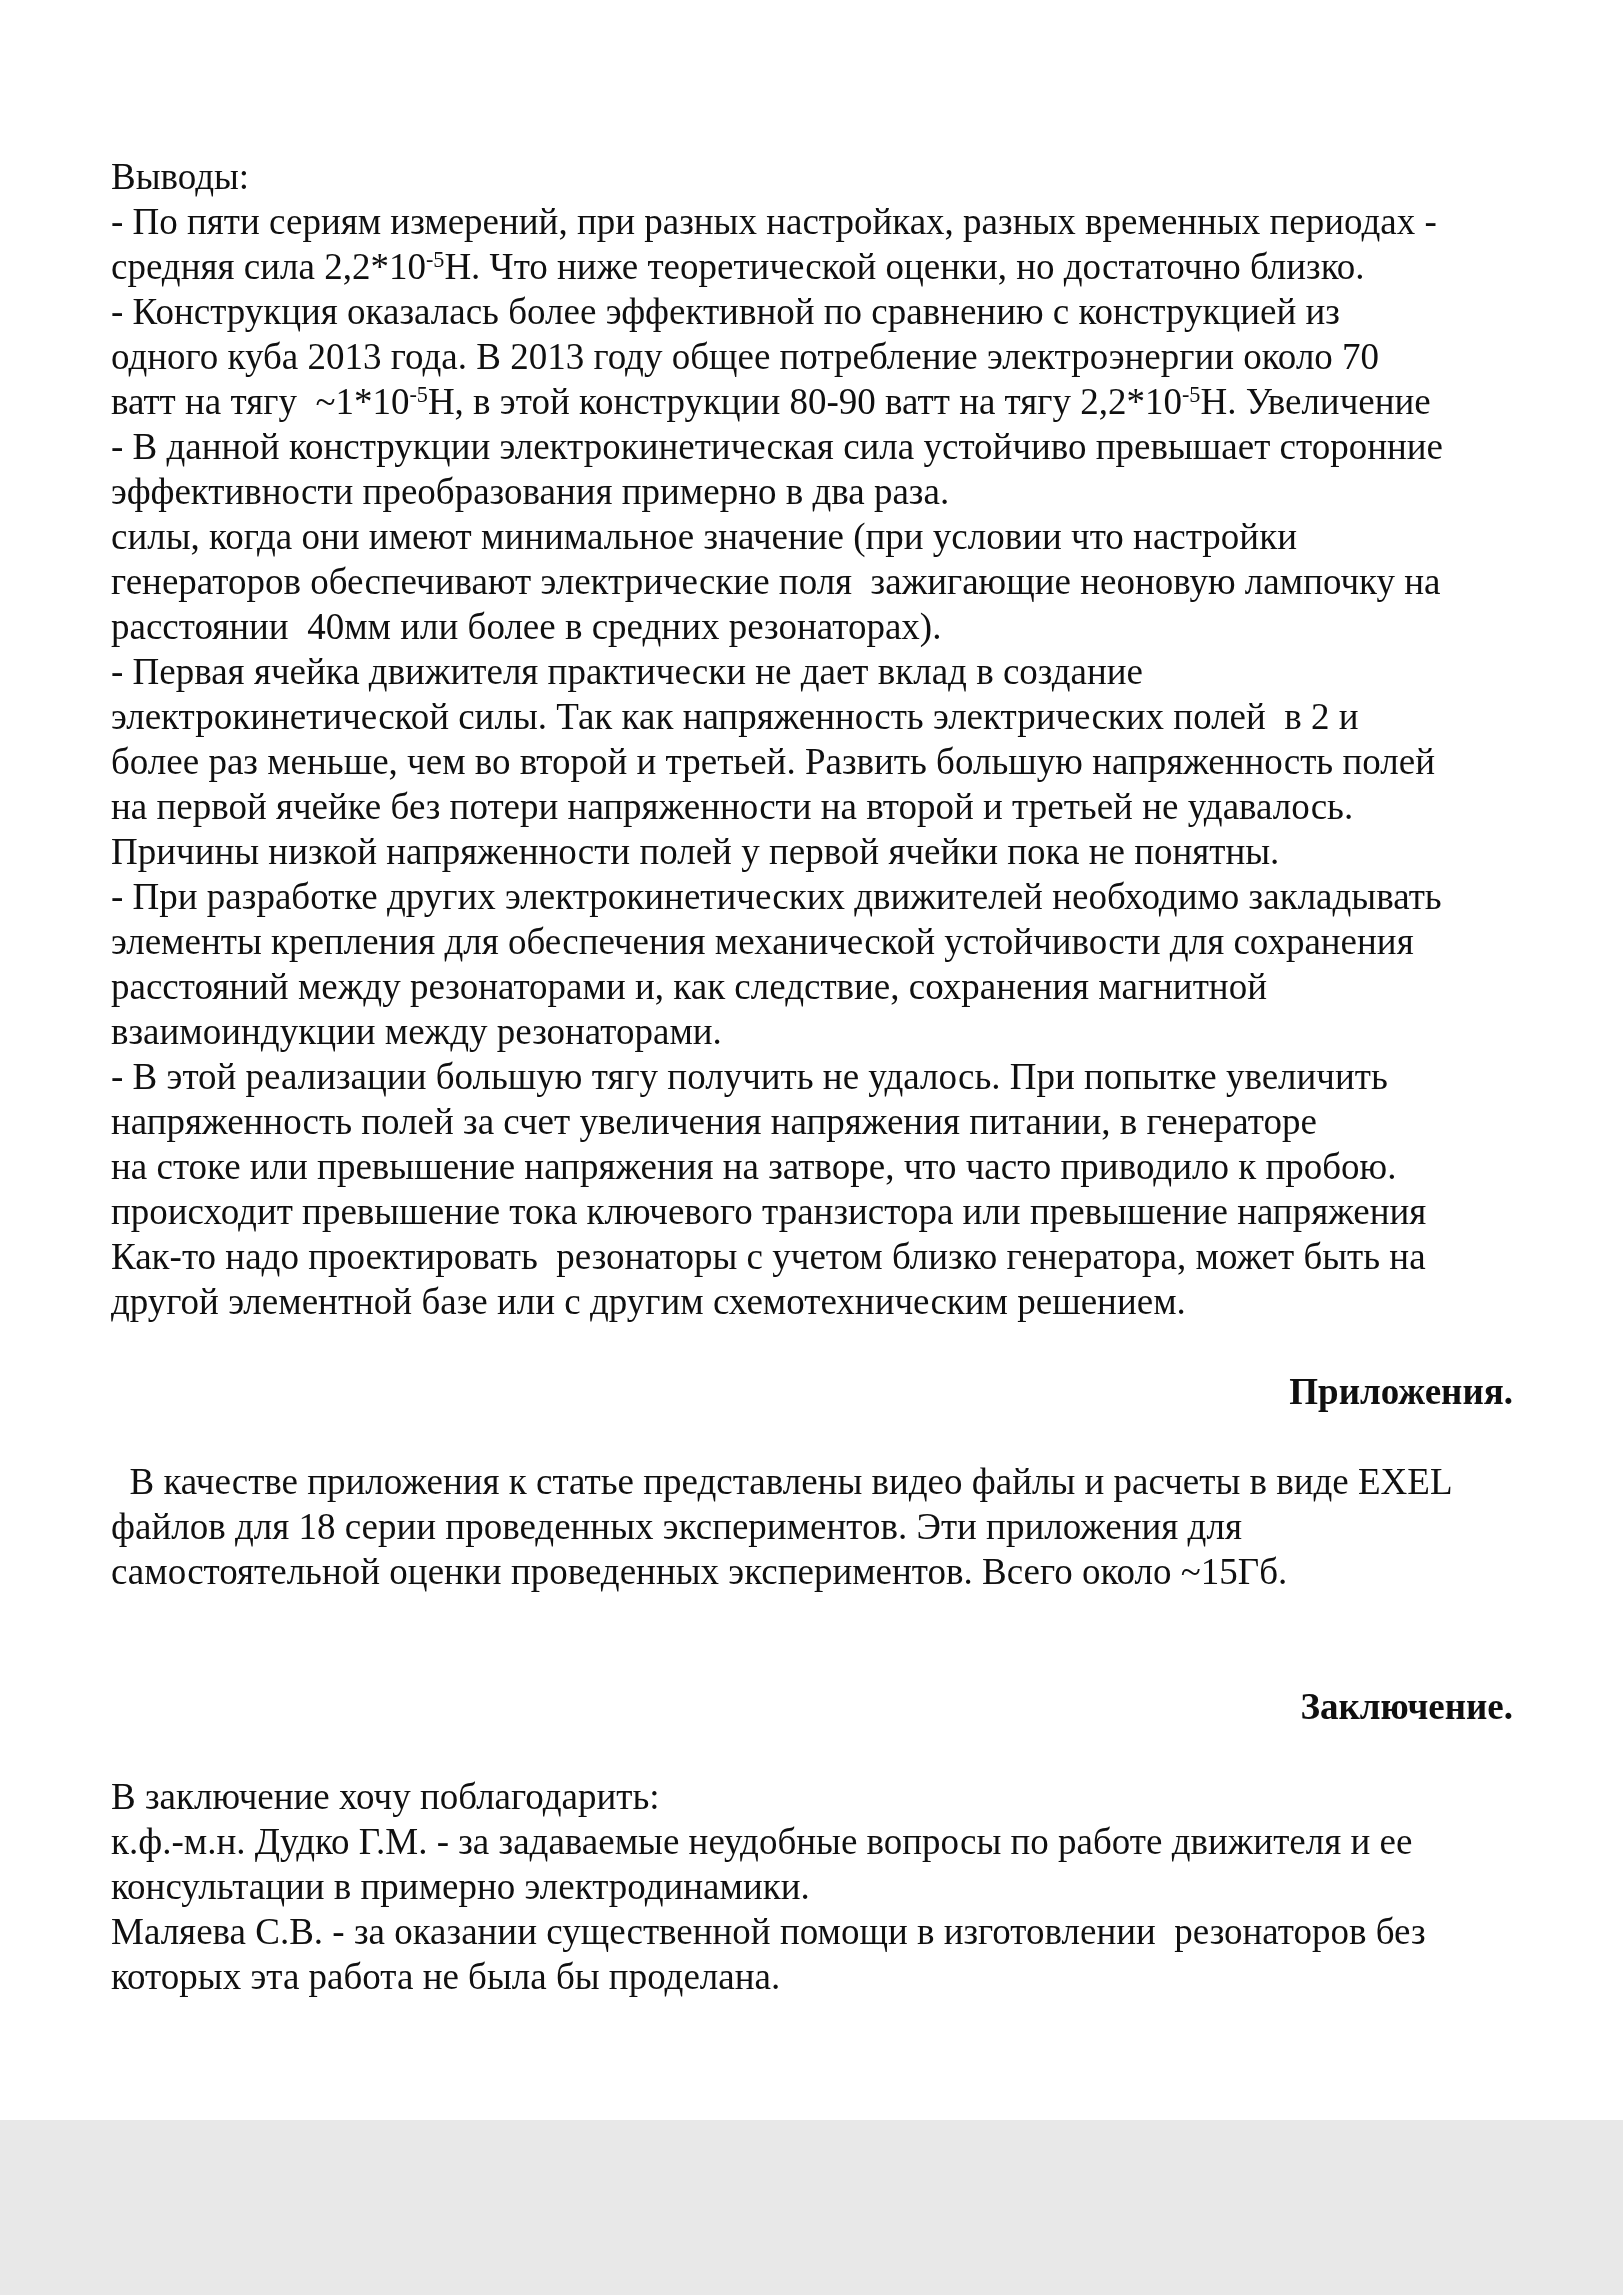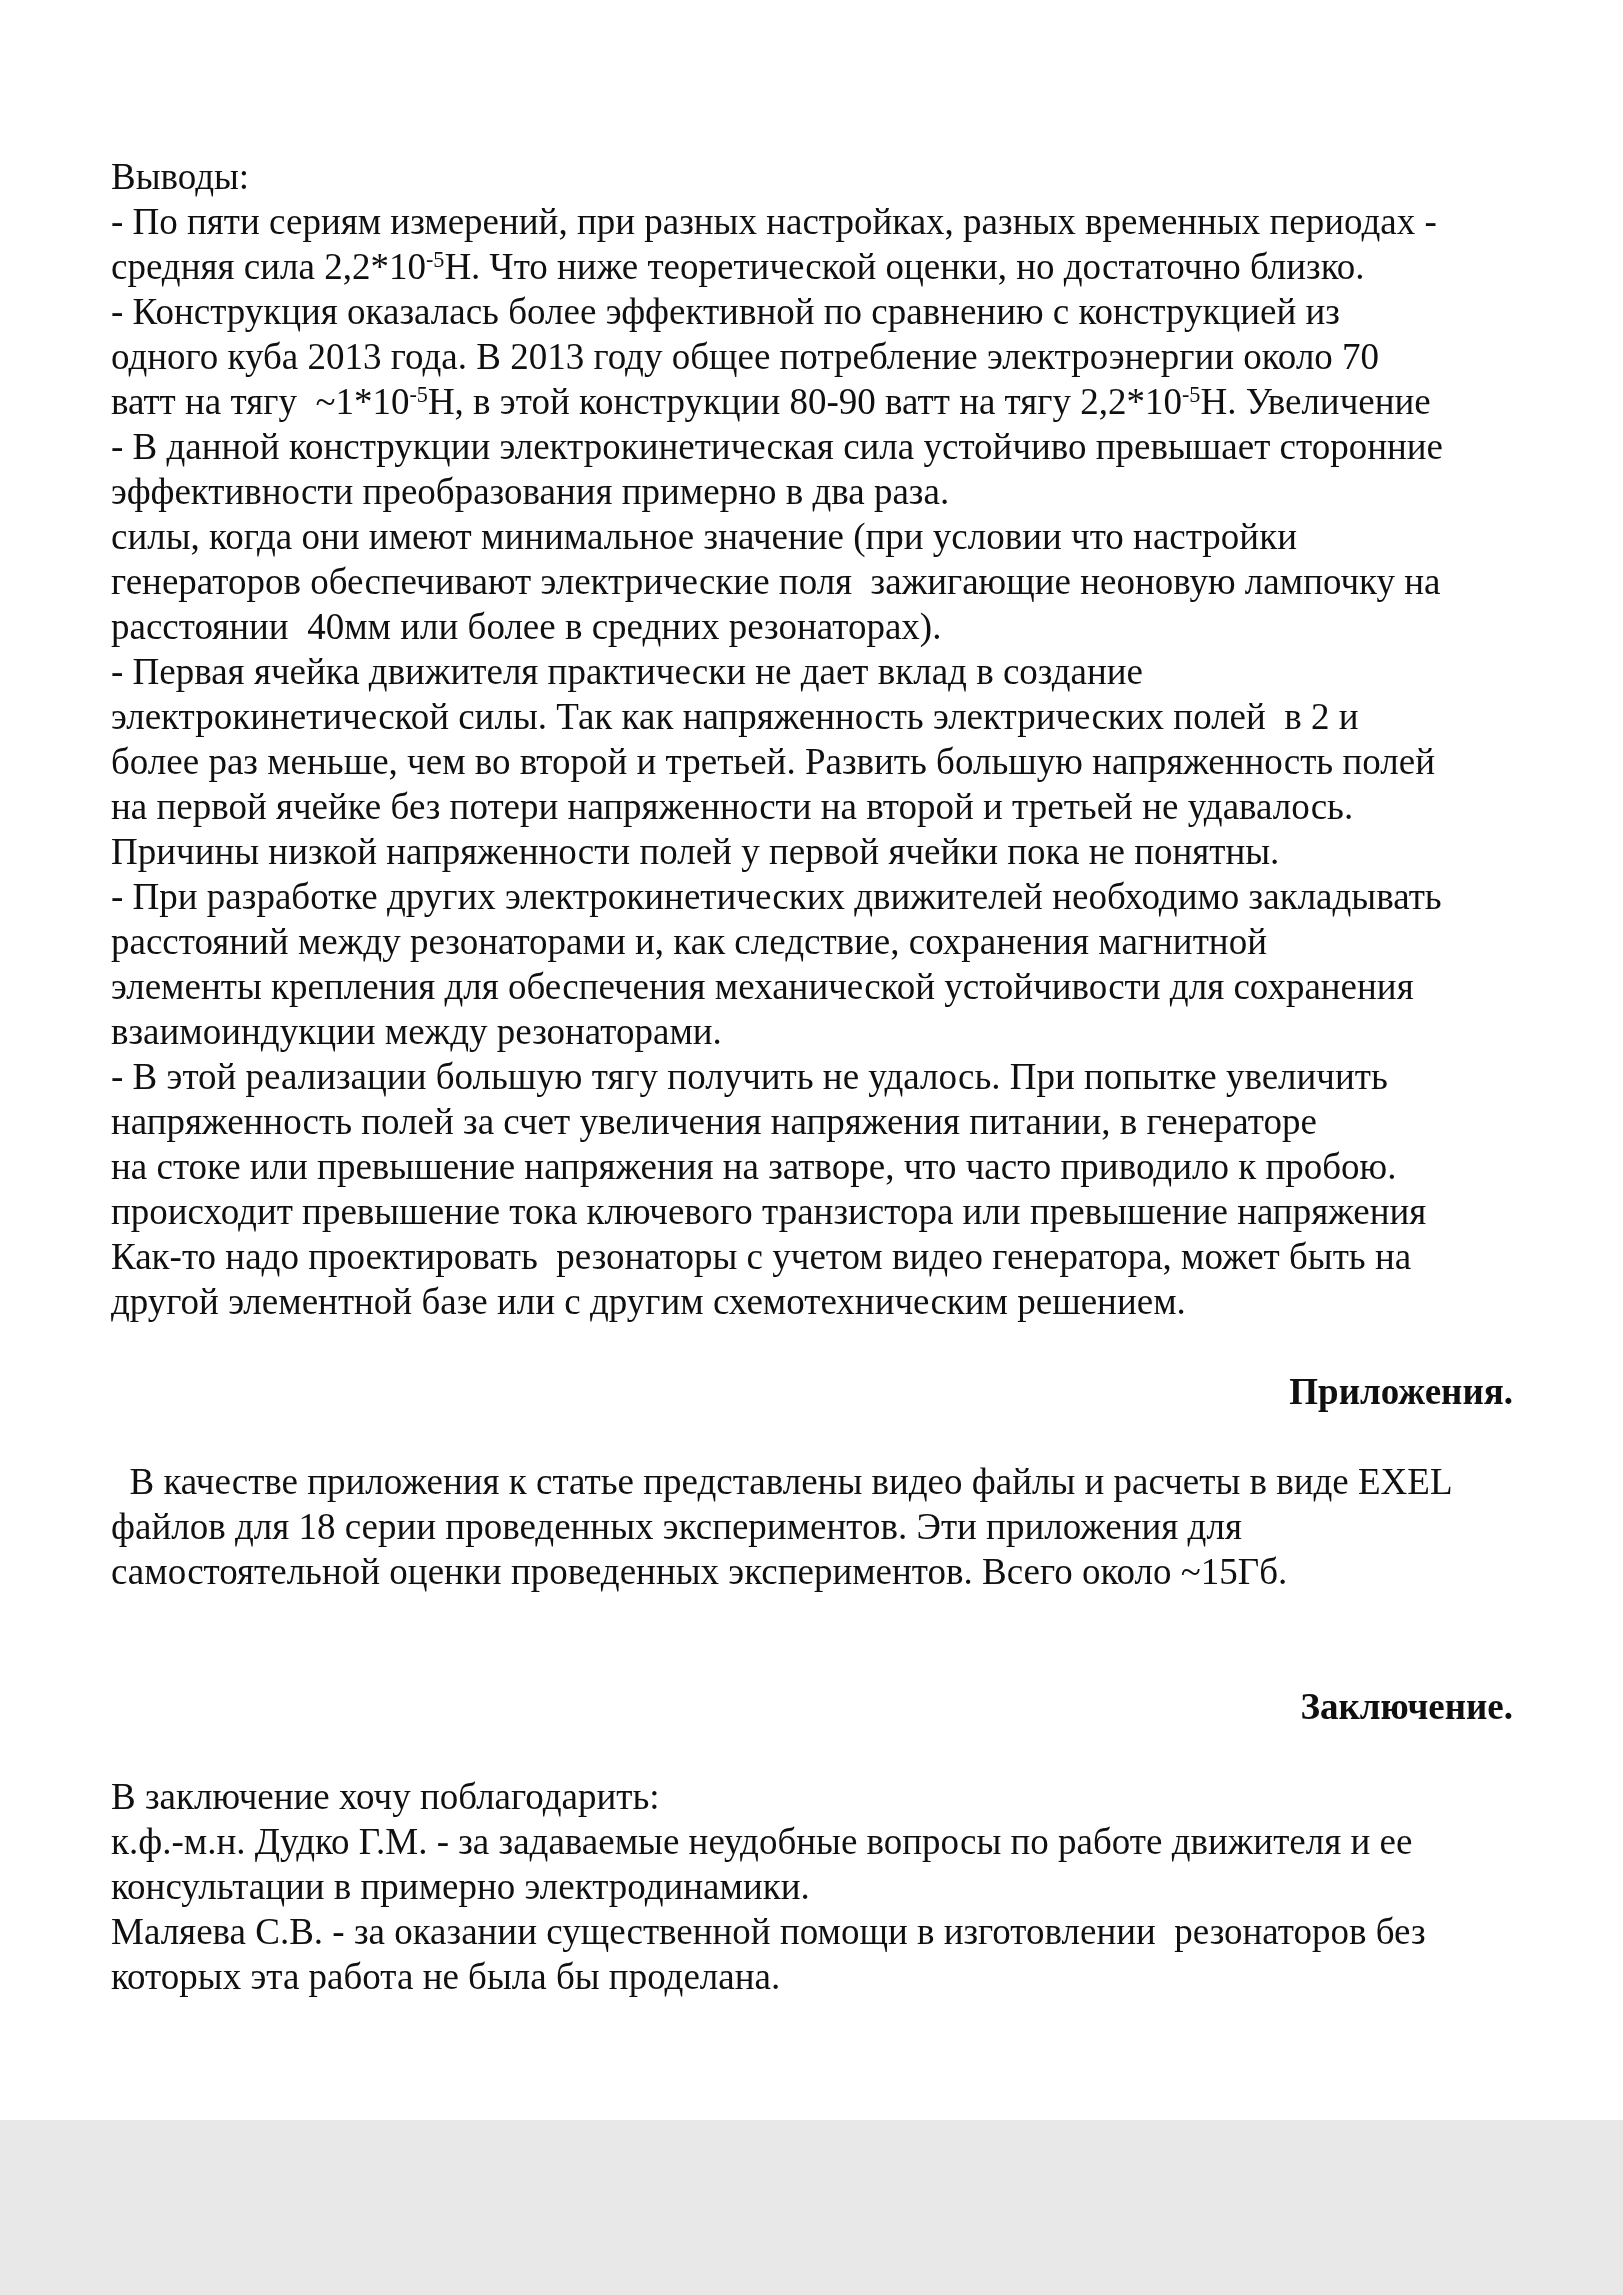--- a/index.html
+++ b/index.html
@@ -67,28 +67,28 @@
         <div class="line">эффективности преобразования примерно в два раза.</div>
         <div class="line">силы, когда они имеют минимальное значение (при условии что настройки</div>
         <div class="line">генераторов обеспечивают электрические поля  зажигающие неоновую лампочку на</div>
         <div class="line">расстоянии  40мм или более в средних резонаторах).</div>
         <div class="line">- Первая ячейка движителя практически не дает вклад в создание</div>
         <div class="line">электрокинетической силы. Так как напряженность электрических полей  в 2 и</div>
         <div class="line">более раз меньше, чем во второй и третьей. Развить большую напряженность полей</div>
         <div class="line">на первой ячейке без потери напряженности на второй и третьей не удавалось.</div>
         <div class="line">Причины низкой напряженности полей у первой ячейки пока не понятны.</div>
         <div class="line">- При разработке других электрокинетических движителей необходимо закладывать</div>
+        <div class="line">элементы крепления для обеспечения механической устойчивости для сохранения</div>
         <div class="line">расстояний между резонаторами и, как следствие, сохранения магнитной</div>
-        <div class="line">элементы крепления для обеспечения механической устойчивости для сохранения</div>
         <div class="line">взаимоиндукции между резонаторами.</div>
         <div class="line">- В этой реализации большую тягу получить не удалось. При попытке увеличить</div>
         <div class="line">напряженность полей за счет увеличения напряжения питании, в генераторе</div>
         <div class="line">на стоке или превышение напряжения на затворе, что часто приводило к пробою.</div>
         <div class="line">происходит превышение тока ключевого транзистора или превышение напряжения</div>
-        <div class="line">Как-то надо проектировать  резонаторы с учетом видео генератора, может быть на</div>
+        <div class="line">Как-то надо проектировать  резонаторы с учетом близко генератора, может быть на</div>
         <div class="line">другой элементной базе или с другим схемотехническим решением.</div>
       </div>
 
     <div class="gap-1"></div>
 
     <div class="heading">Приложения.</div>
 
     <div class="gap-1"></div>
 
     <div>

